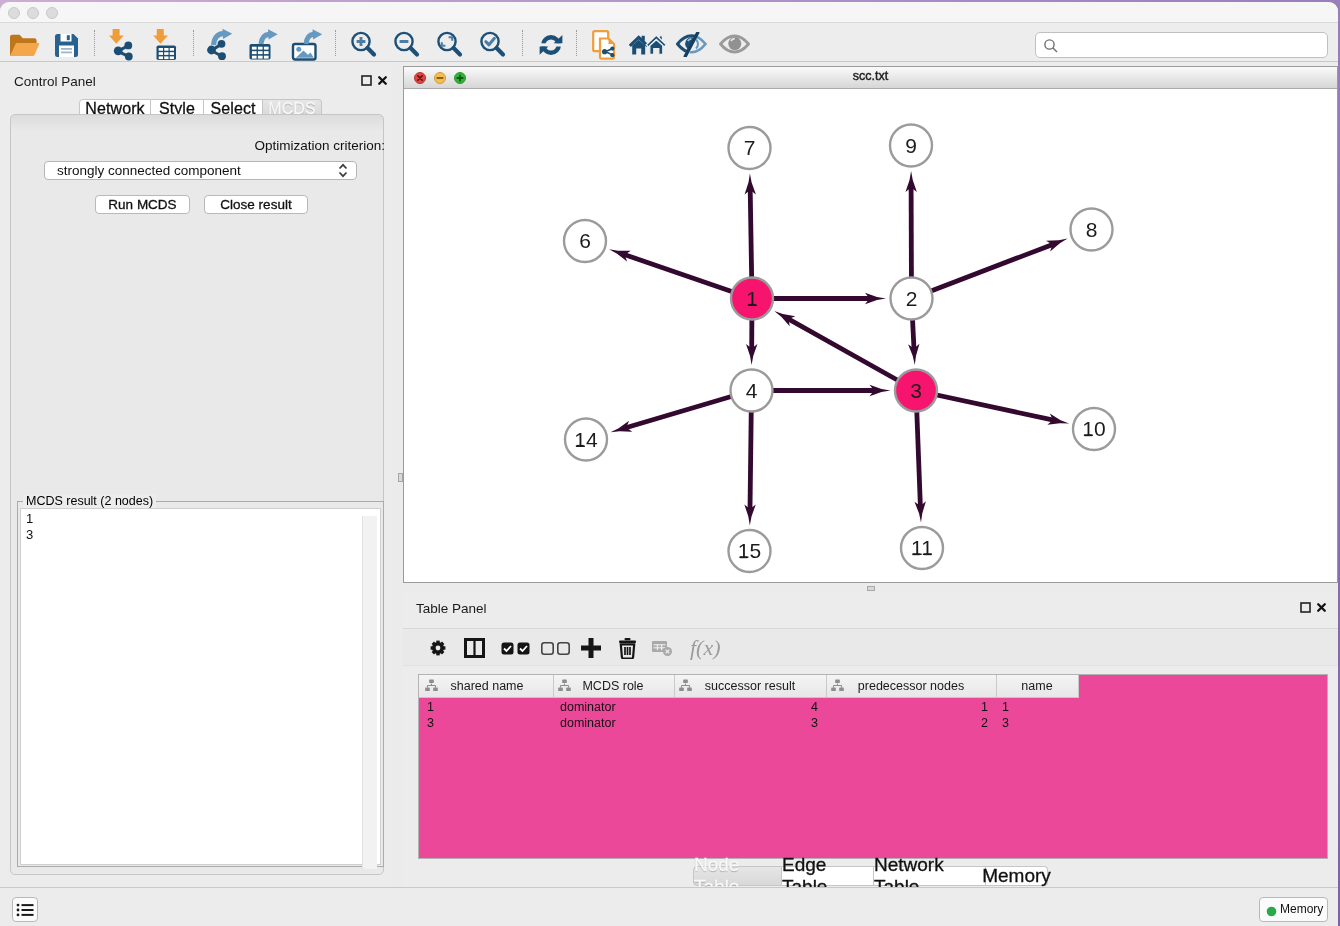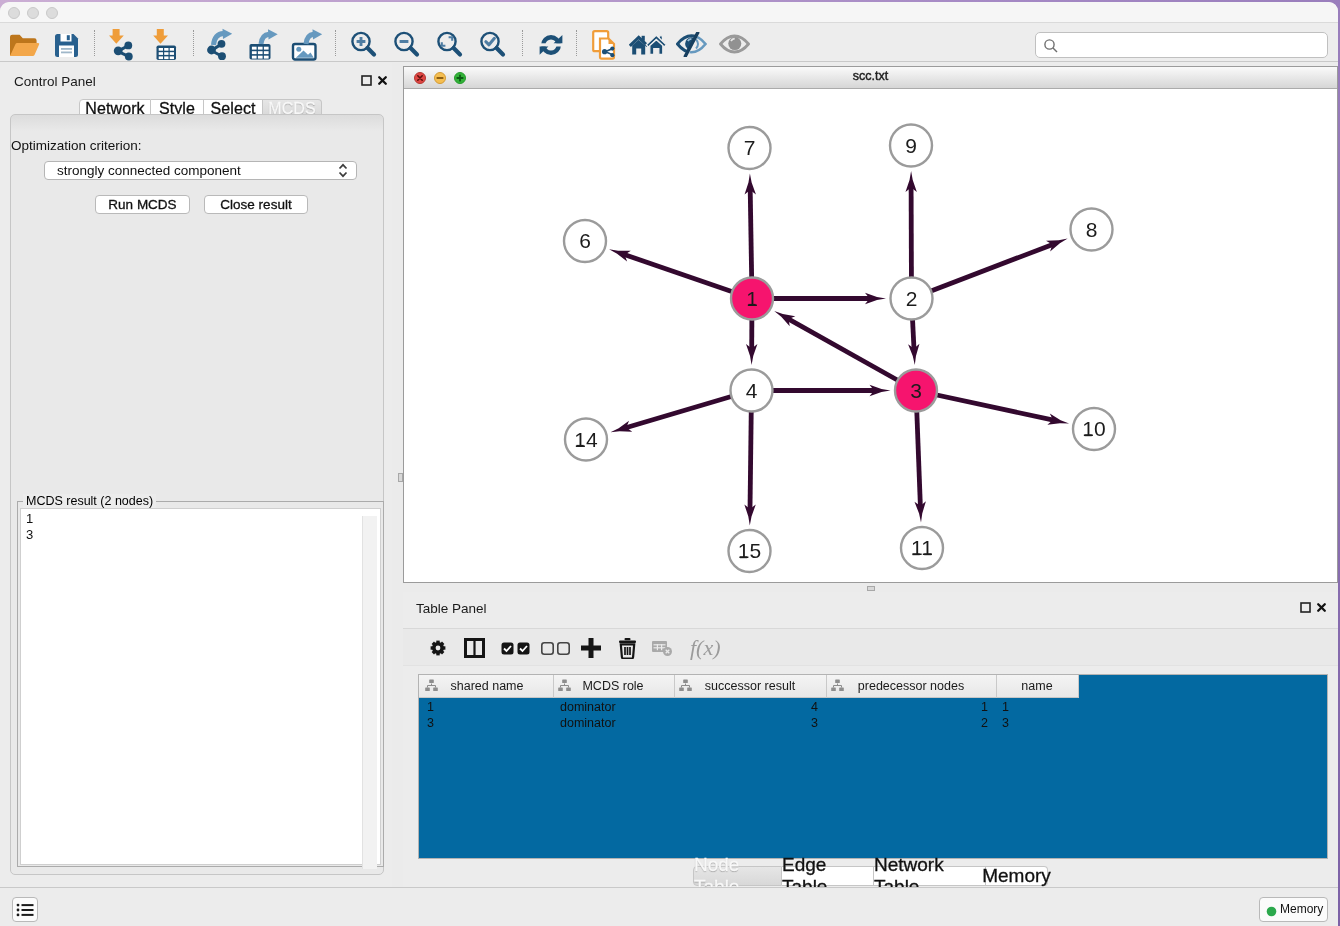--- a/index.html
+++ b/index.html
@@ -21,21 +21,21 @@
 .phead{position:absolute;font-size:13.5px;color:#1a1a1a}
 .wico{position:absolute}
 .tabbar{position:absolute;display:flex;height:19px;font-size:16px;font-weight:normal;-webkit-text-stroke:0.3px currentColor;letter-spacing:0.1px}
 .tab{background:#fff;border-top:1px solid #c6c6c6;border-bottom:1px solid #c6c6c6;border-right:1px solid #c6c6c6;
  display:flex;align-items:center;justify-content:center;color:#111}
 .tab.first{border-left:1px solid #c6c6c6;border-radius:4px 0 0 4px}
 .tab.last{border-radius:0 4px 4px 0}
 .tab.ghost{background:linear-gradient(#e6e6e6,#d8d8d8);color:#f8f8f8;text-shadow:0 0.5px 1px rgba(150,150,150,.85)}
 #cbox{position:absolute;left:10px;top:51px;width:374px;height:761px;border:1px solid #c6c6c6;border-radius:5px;
  background:linear-gradient(#dcdcdc,#e9e9e9 16px,#e9e9e9)}
-#optlabel{position:absolute;left:0;top:23px;width:374px;text-align:left;font-size:13.5px;color:#111}
+#optlabel{position:absolute;left:0;top:23px;width:374px;text-align:right;font-size:13.5px;color:#111}
 #selbox{position:absolute;left:33px;top:46px;width:313px;height:19px;background:#fff;border:1px solid #b5b5b5;border-radius:4px;
  font-size:13.5px;color:#111;line-height:17px;padding-left:12px}
 .btn{position:absolute;top:80px;height:19px;background:#fff;border:1px solid #b9b9b9;border-radius:4px;
  font-size:13.5px;font-weight:normal;-webkit-text-stroke:0.3px #111;color:#111;text-align:center;line-height:17px}
 #fieldset{position:absolute;left:6px;top:386px;width:367px;height:366px;border:1px solid #ababab}
 #legend{position:absolute;left:5px;top:-8px;background:#ececec;padding:0 3px;font-size:12.5px;color:#000000}
 #ftext{position:absolute;left:2px;top:6px;width:361px;height:357px;background:#fff;border:1px solid #cfcfcf;
  font-size:13px;color:#111;line-height:16px;padding:2px 0 0 5px}
 #fscroll{position:absolute;right:3px;top:7px;width:15px;height:353px;background:#f2f2f2;border-left:1px solid #e2e2e2}
 
@@ -46,21 +46,21 @@
 
 #netframe{left:403px;top:64px;width:935px;height:517px;border:1px solid #9b9b9b;background:#fff}
 #nettitle{position:absolute;left:0;top:0;width:100%;height:22px;background:linear-gradient(#fafafa,#d6d6d6);border-bottom:1px solid #ababab}
 #nettext{position:absolute;top:2px;width:100%;text-align:center;font-size:12.5px;font-weight:normal;-webkit-text-stroke:0.45px #222;color:#222}
 .ball{position:absolute;top:5px;width:12px;height:12px;border-radius:50%}
 #graphwrap{position:absolute;left:0;top:22px;width:933px;height:494px;overflow:hidden}
 #graph{position:absolute;left:0;top:-25px}
 
 #tpanel{left:403px;top:590px;width:935px;height:295px;background:#ececec}
 #ttoolbar{position:absolute;left:0px;top:36px;width:935px;height:38px;background:#e9e9e9;border-top:1px solid #d8d8d8;border-bottom:1px solid #e2e2e2}
-#tablebox{position:absolute;left:15px;top:82px;width:910px;height:185px;border:1px solid #b3b3b3;background:#0369a1}
+#tablebox{position:absolute;left:15px;top:82px;width:910px;height:185px;border:1px solid #b3b3b3;background:#ec4899}
 #thead{position:absolute;left:0;top:0;width:659px;height:23px;background:linear-gradient(#f4f4f4,#e7e7e7);border-bottom:1px solid #c6c6c6}
 .hsep{position:absolute;top:0;height:23px;width:0;border-left:1px solid #c9c9c9}
 .hcell{position:absolute;top:4px;font-size:12.5px;color:#1a1a1a;text-align:center}
 .trow{position:absolute;font-size:12.5px;color:#111;height:16px;line-height:16px}
 .cell{position:absolute}
 .btabs{position:absolute;top:274px;display:flex;height:20px;font-size:19px;font-weight:normal;-webkit-text-stroke:0.3px currentColor}
 
 #statusbar{left:0;top:885px;width:1338px;height:39px;background:#ececec;border-top:1px solid #c9c9c9}
 #listbtn{position:absolute;left:12px;top:9px;width:26px;height:25px;background:#fbfbfb;border:1px solid #b9b9b9;border-radius:4px}
 #membtn{position:absolute;left:1259px;top:9px;width:69px;height:25px;background:#fbfbfb;border:1px solid #b9b9b9;border-radius:4px;

